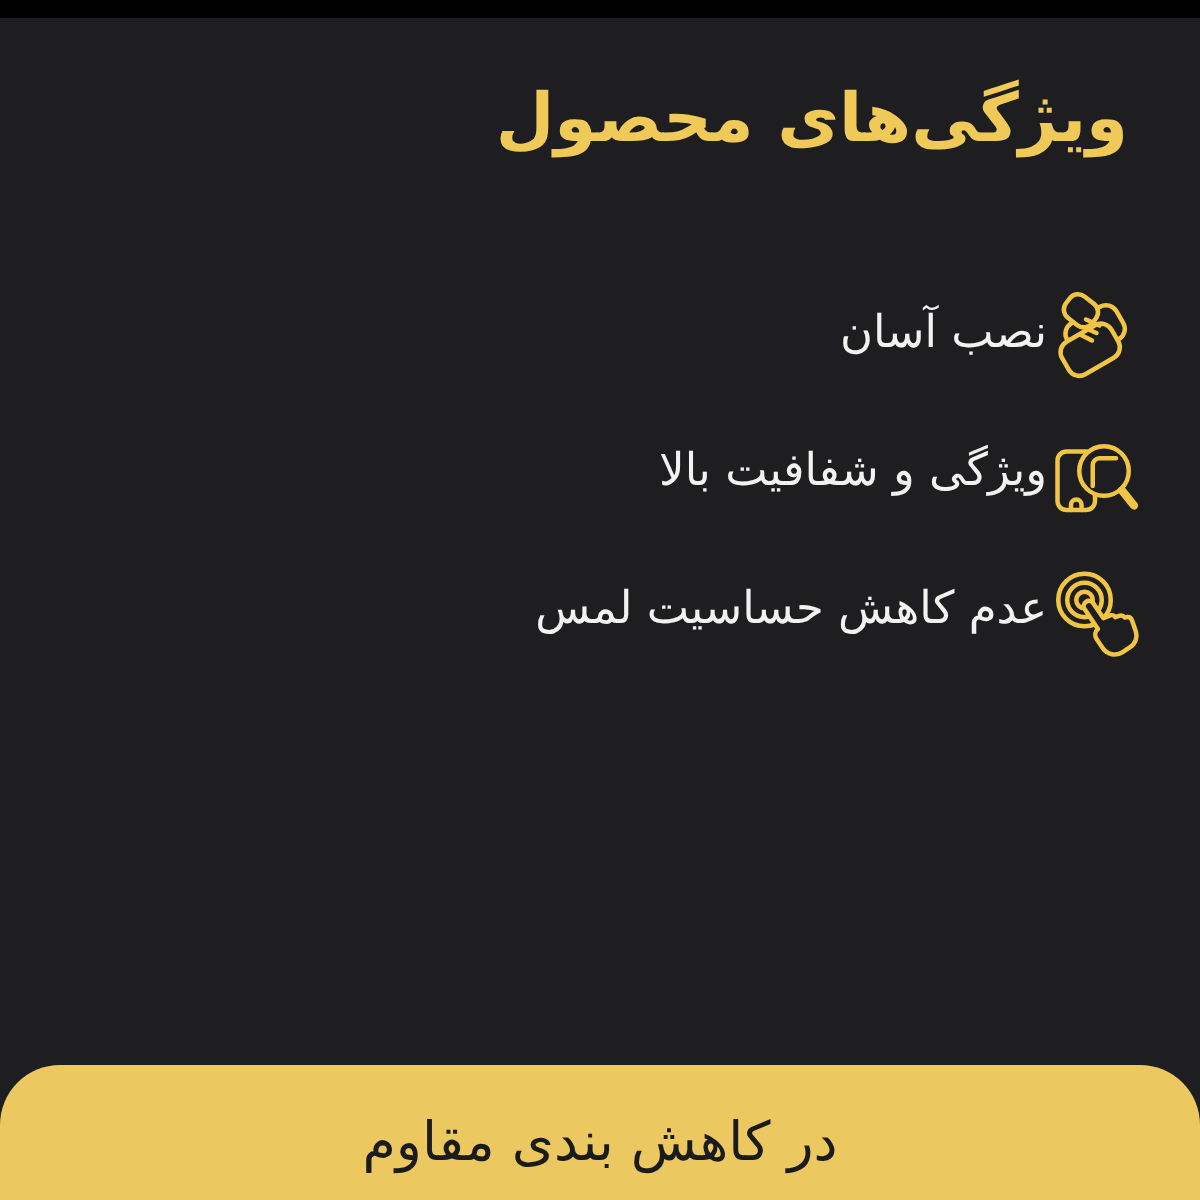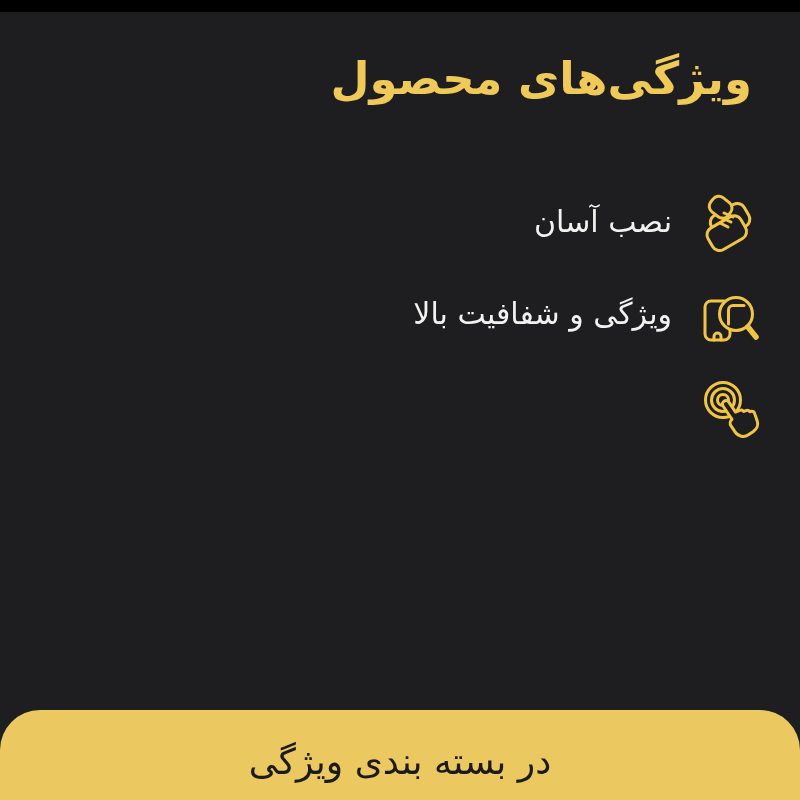--- a/index.html
+++ b/index.html
@@ -39,21 +39,20 @@
     top:182px;
     right:40px;
     display:flex;
     flex-direction:column;
     gap:32px;
   }
   .feature-row{
     display:flex;
     flex-direction:row; 
     align-items:center;
-    gap:26px;
     height:60px;
   }
   .feature-icon{
     width:62px;height:62px;
     flex:0 0 62px;
     color:var(--gold-icon);
     display:flex;align-items:center;justify-content:center;
   }
   .feature-icon svg{width:62px;height:62px;display:block;}
   .feature-label{
@@ -127,22 +126,23 @@
           <circle class="stroke" cx="25" cy="23" r="11.5"></circle>
           <circle class="stroke" cx="25" cy="23" r="5.5"></circle>
           <g transform="translate(38 42) rotate(-34)">
             <path class="stroke-occl" d="M-3.5 -2 L-3.5 -18 A3.5 3.5 0 0 1 3.5 -18 L3.5 -6
               L8 -5 A3 3 0 0 1 10.5 -2 L13.5 -1.2 A3 3 0 0 1 15.5 1.6 L17 2.2
               A3.2 3.2 0 0 1 18.5 6 L16.5 13.5 A9 9 0 0 1 7.5 20 L1.5 20
               A9.5 9.5 0 0 1 -8 10.5 L-8 3 A5 5 0 0 1 -3.5 -2 Z"></path>
           </g>
         </svg>
       </span>
+      <span class="feature-label">عدم کاهش حساسیت لمس</span>
     </div>
 
 
   </div>
 
   <div class="banner">
-    <span class="banner-label">در بسته بندی ویژگی</span>
+    <span class="banner-label">در کاهش بندی مقاوم</span>
   </div>
 
 </div>
 
 </body></html>

